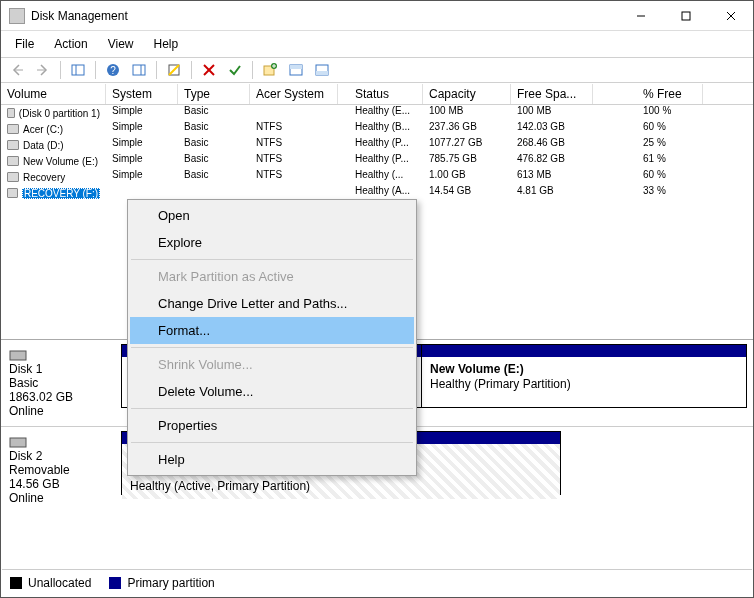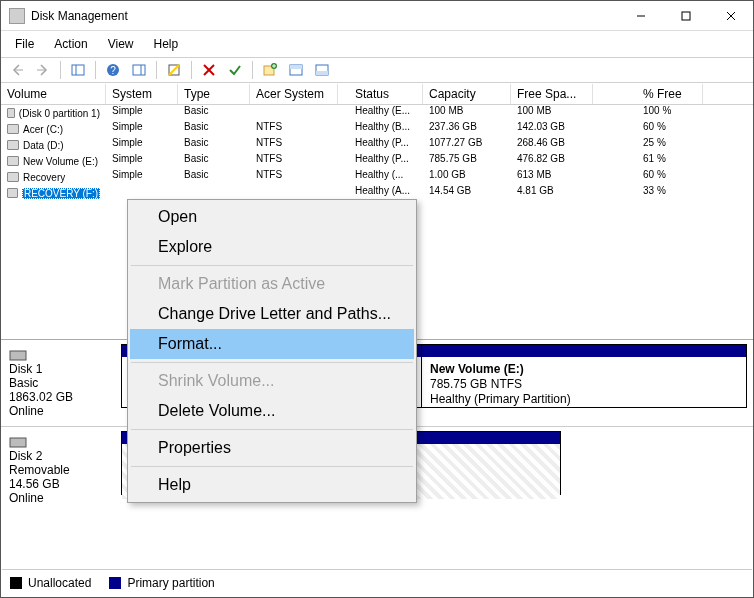--- a/index.html
+++ b/index.html
@@ -102,21 +102,21 @@
     font-size:12px; position:absolute; left:1px; right:1px; bottom:1px; background:#fff;
   }
   .legend .sw { width:12px; height:12px; display:inline-block; margin-right:6px; vertical-align:-2px;}
   .sw-unalloc { background:#000; }
   .sw-primary { background:#00008b; }
   
   .context-menu {
     position:absolute; left:126px; top:198px; width:290px;
     background:#f0f0f0; border:1px solid #a0a0a0;
     box-shadow:3px 3px 6px rgba(0,0,0,0.25);
-    z-index:100; font-size:16px; padding:2px;
+    z-index:100; font-size:13px; padding:2px;
   }
   .cm-item {
     padding:6px 28px; white-space:nowrap; color:#000;
   }
   .cm-item.hovered { background:#91c9f7; }
   .cm-item.disabled { color:#000000; }
   .cm-sep { height:1px; background:#d0d0d0; margin:3px 1px; }
   
   svg { display:block; }
 </style>
@@ -334,21 +334,20 @@
     <div class="lane">
       <div style="display:flex; gap:0;">
         <div class="part-box" style="flex:0 0 300px; border-right:none;">
           <div class="part-header"></div>
           <div class="part-body"></div>
         </div>
         <div class="part-box" style="flex:1;">
           <div class="part-header"></div>
           <div class="part-body">
             <div class="pname">New Volume  (E:)</div>
-            <div>785.75 GB NTFS</div>
             <div>Healthy (Primary Partition)</div>
           </div>
         </div>
       </div>
     </div>
   </div>
 </div>
 
 <div class="disk-panel" style="border-bottom:none;">
   <div class="disk-row">

